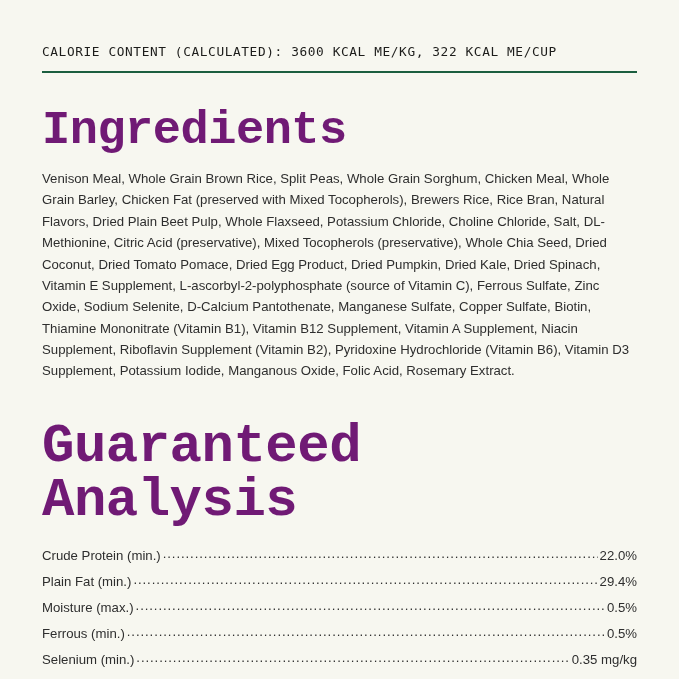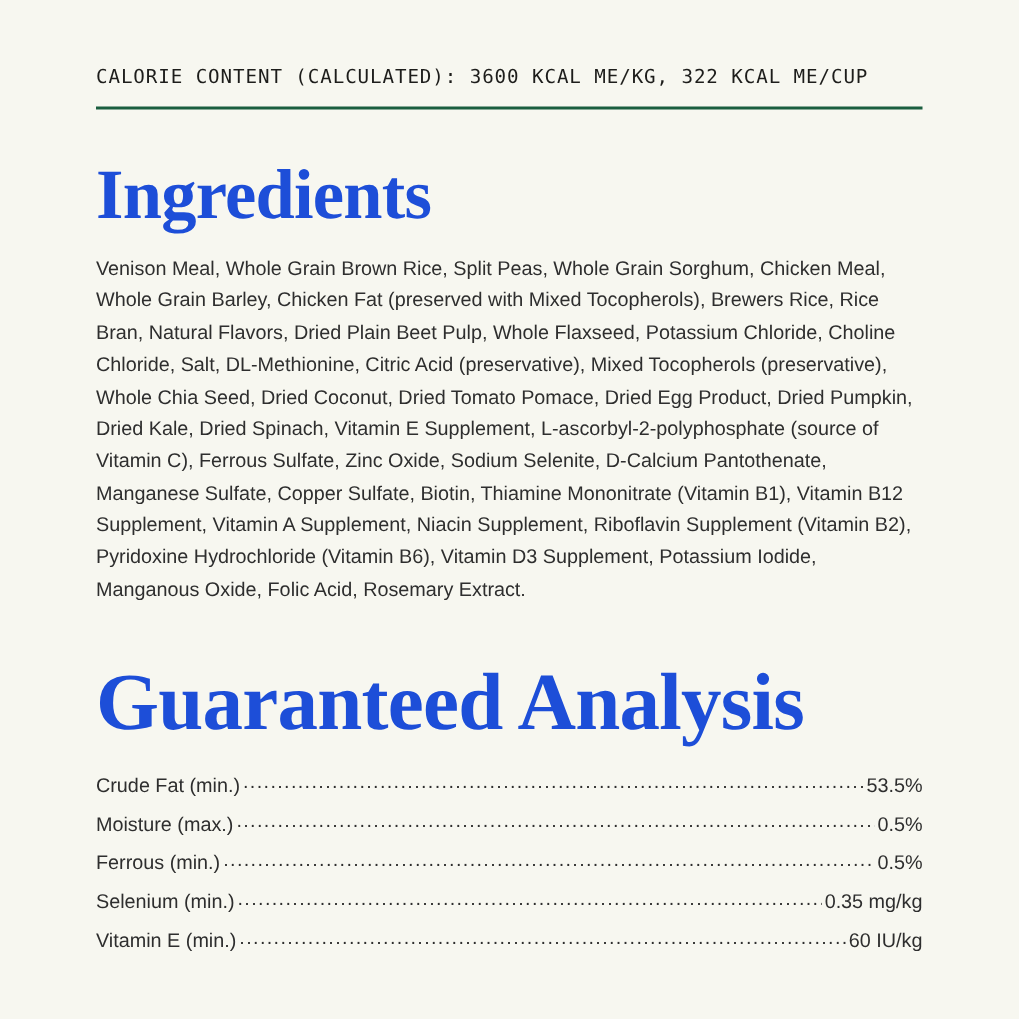--- a/index.html
+++ b/index.html
@@ -12,21 +12,21 @@
     height: 679px;
     background: #f7f7f0;
     font-family: "Liberation Sans", sans-serif;
     color: #333333;
     overflow: hidden;
   }
   .page {
     position: relative;
     width: 679px;
     height: 512px;
-    padding: 40px 64px;
+    padding: 40px 42px;
   }
 
   
   .calorie-block {
     margin-top: 4px;
     margin-bottom: 34px;
   }
   .calorie-text {
     font-family: "DejaVu Sans Mono", "Liberation Mono", monospace;
     font-size: 12.8px;
@@ -36,23 +36,23 @@
     white-space: nowrap;
   }
   .calorie-rule {
     height: 2px;
     background: #1b5e3f;
     width: 100%;
   }
 
   
   .section-title {
-    font-family: Liberation Serif, serif;
+    font-family: Liberation Mono, monospace;
     font-weight: bold;
-    color: #1d4ed8;
+    color: #701a75;
     font-size: 47px;
     line-height: 1.0;
     letter-spacing: -0.5px;
     margin: 0 0 14px 0;
   }
   .section-title.analysis {
     font-size: 54px;
   }
 
   
@@ -111,23 +111,28 @@
   </div>
 
   <h1 class="section-title">Ingredients</h1>
 
   <p class="ingredients-text">Venison Meal, Whole Grain Brown Rice, Split Peas, Whole Grain Sorghum, Chicken Meal, Whole Grain Barley, Chicken Fat (preserved with Mixed Tocopherols), Brewers Rice, Rice Bran, Natural Flavors, Dried Plain Beet Pulp, Whole Flaxseed, Potassium Chloride, Choline Chloride, Salt, DL-Methionine, Citric Acid (preservative), Mixed Tocopherols (preservative), Whole Chia Seed, Dried Coconut, Dried Tomato Pomace, Dried Egg Product, Dried Pumpkin, Dried Kale, Dried Spinach, Vitamin E Supplement, L-ascorbyl-2-polyphosphate (source of Vitamin C), Ferrous Sulfate, Zinc Oxide, Sodium Selenite, D-Calcium Pantothenate, Manganese Sulfate, Copper Sulfate, Biotin, Thiamine Mononitrate (Vitamin B1), Vitamin B12 Supplement, Vitamin A Supplement, Niacin Supplement, Riboflavin Supplement (Vitamin B2), Pyridoxine Hydrochloride (Vitamin B6), Vitamin D3 Supplement, Potassium Iodide, Manganous Oxide, Folic Acid, Rosemary Extract.</p>
 
   <h1 class="section-title analysis">Guaranteed Analysis</h1>
 
   <ul class="ga-list" id="ga-list">
       <li class="ga-row">
-        <span class="ga-label">Crude Fat (min.)</span>
+        <span class="ga-label">Crude Protein (min.)</span>
         <span class="ga-dots"></span>
-        <span class="ga-value">53.5%</span>
+        <span class="ga-value">22.0%</span>
+      </li>
+      <li class="ga-row">
+        <span class="ga-label">Plain Fat (min.)</span>
+        <span class="ga-dots"></span>
+        <span class="ga-value">29.4%</span>
       </li>
       <li class="ga-row">
         <span class="ga-label">Moisture (max.)</span>
         <span class="ga-dots"></span>
         <span class="ga-value">0.5%</span>
       </li>
       <li class="ga-row">
         <span class="ga-label">Ferrous (min.)</span>
         <span class="ga-dots"></span>
         <span class="ga-value">0.5%</span>

